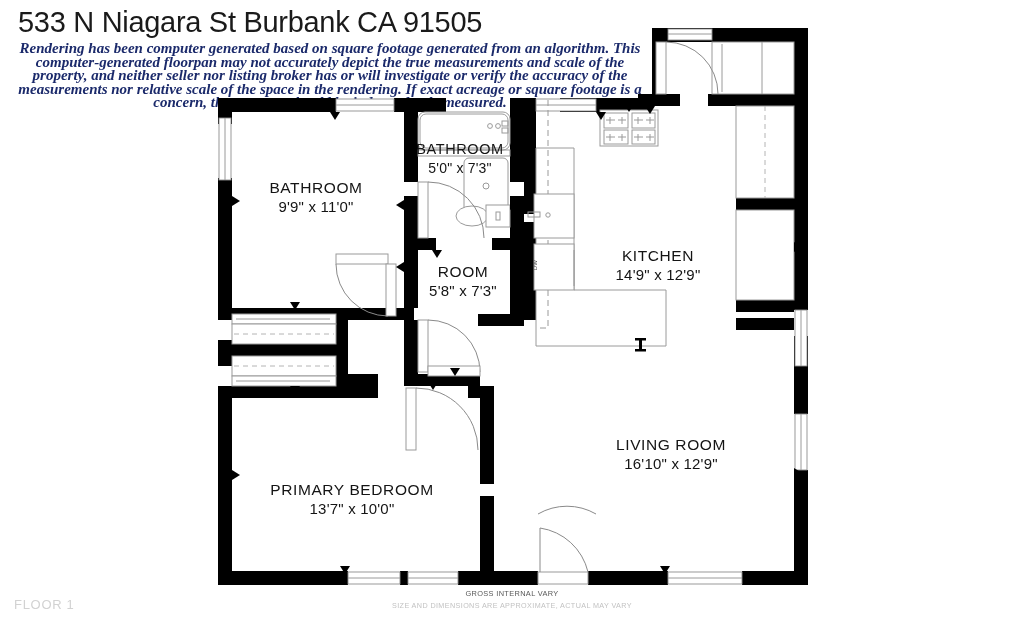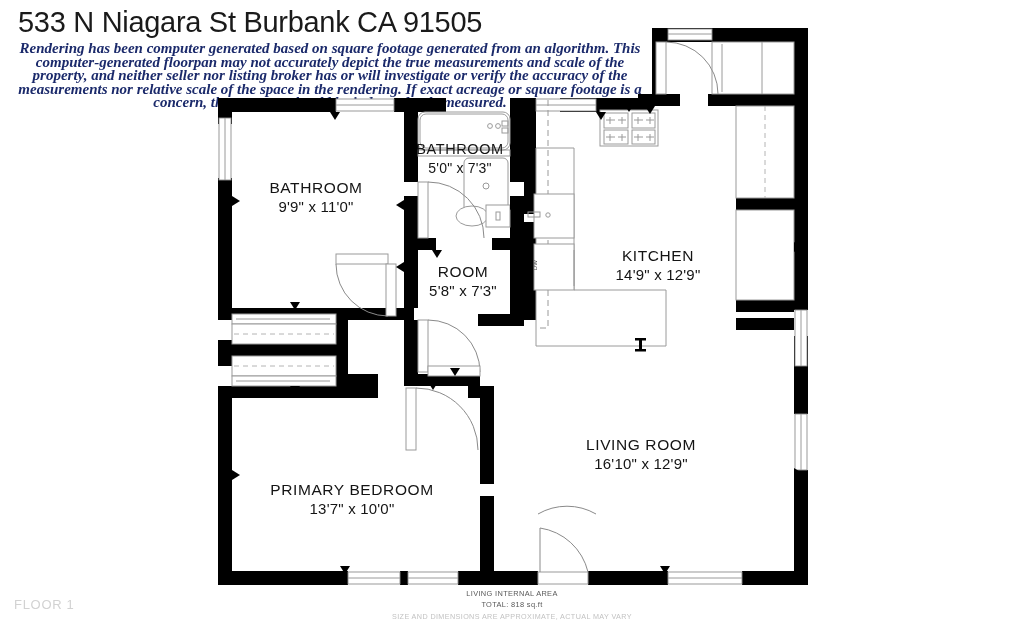--- a/index.html
+++ b/index.html
@@ -423,28 +423,27 @@
   <div class="room-label" style="left:463px; top:262px;">
     <div class="rname">ROOM</div>
     <div class="rdim">5'8" x 7'3"</div>
   </div>
 
   <div class="room-label" style="left:352px; top:480px;">
     <div class="rname">PRIMARY BEDROOM</div>
     <div class="rdim">13'7" x 10'0"</div>
   </div>
 
-  <div class="room-label" style="left:641px; top:435px;">
+  <div class="room-label" style="left:671px; top:435px;">
     <div class="rname">LIVING ROOM</div>
     <div class="rdim">16'10" x 12'9"</div>
   </div>
 
   <div class="dw-tag" style="left:530px; top:262px;">DW</div>
 
   <div class="footer-block">
-    <div class="fline">LIVING INTERNAL AREA</div>
-    <div class="fline">TOTAL: 818 sq.ft</div>
+    <div class="fline">GROSS INTERNAL VARY</div>
     <div class="fline faint">SIZE AND DIMENSIONS ARE APPROXIMATE, ACTUAL MAY VARY</div>
   </div>
 
   <div class="floor-tag">FLOOR 1</div>
 
 </div>
 
 </body></html>

